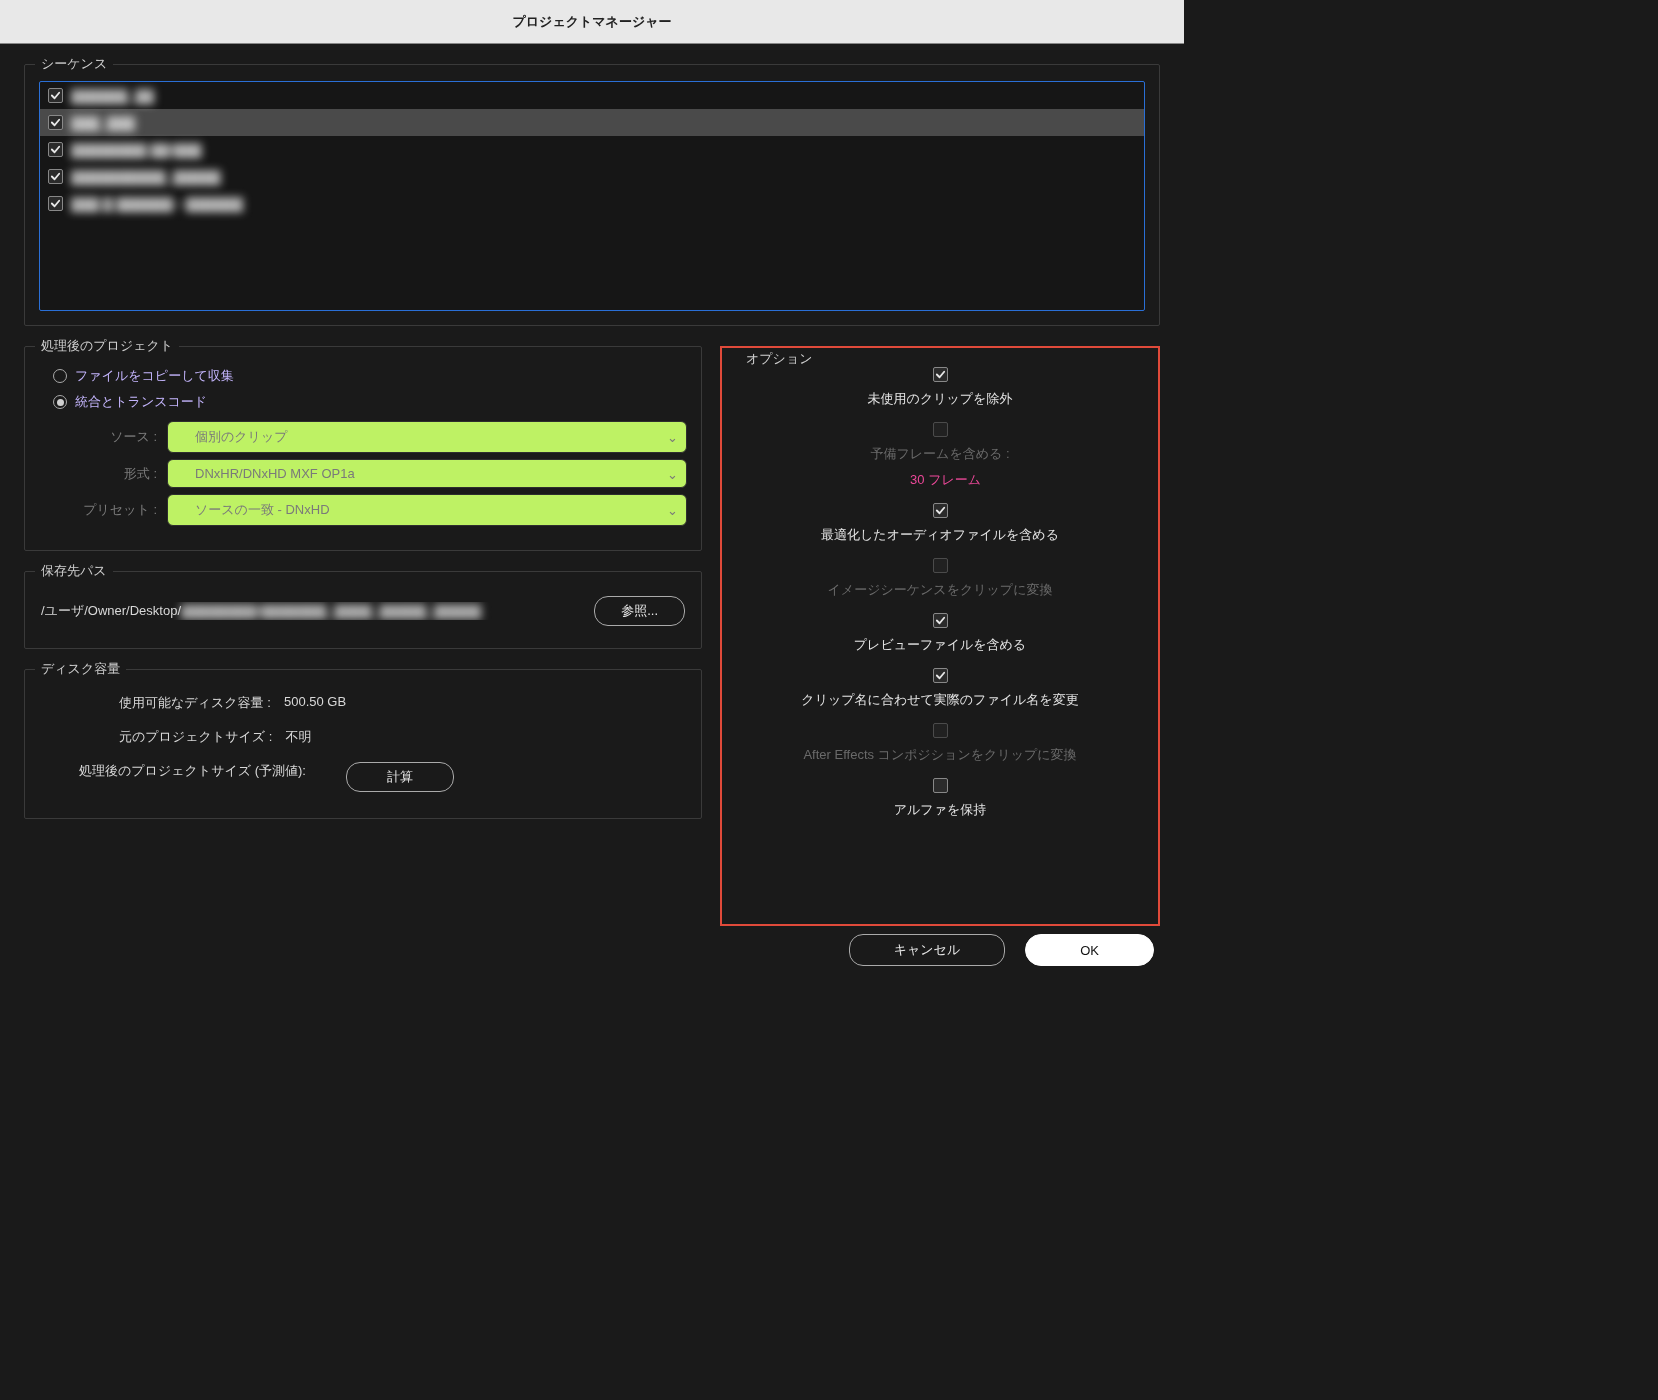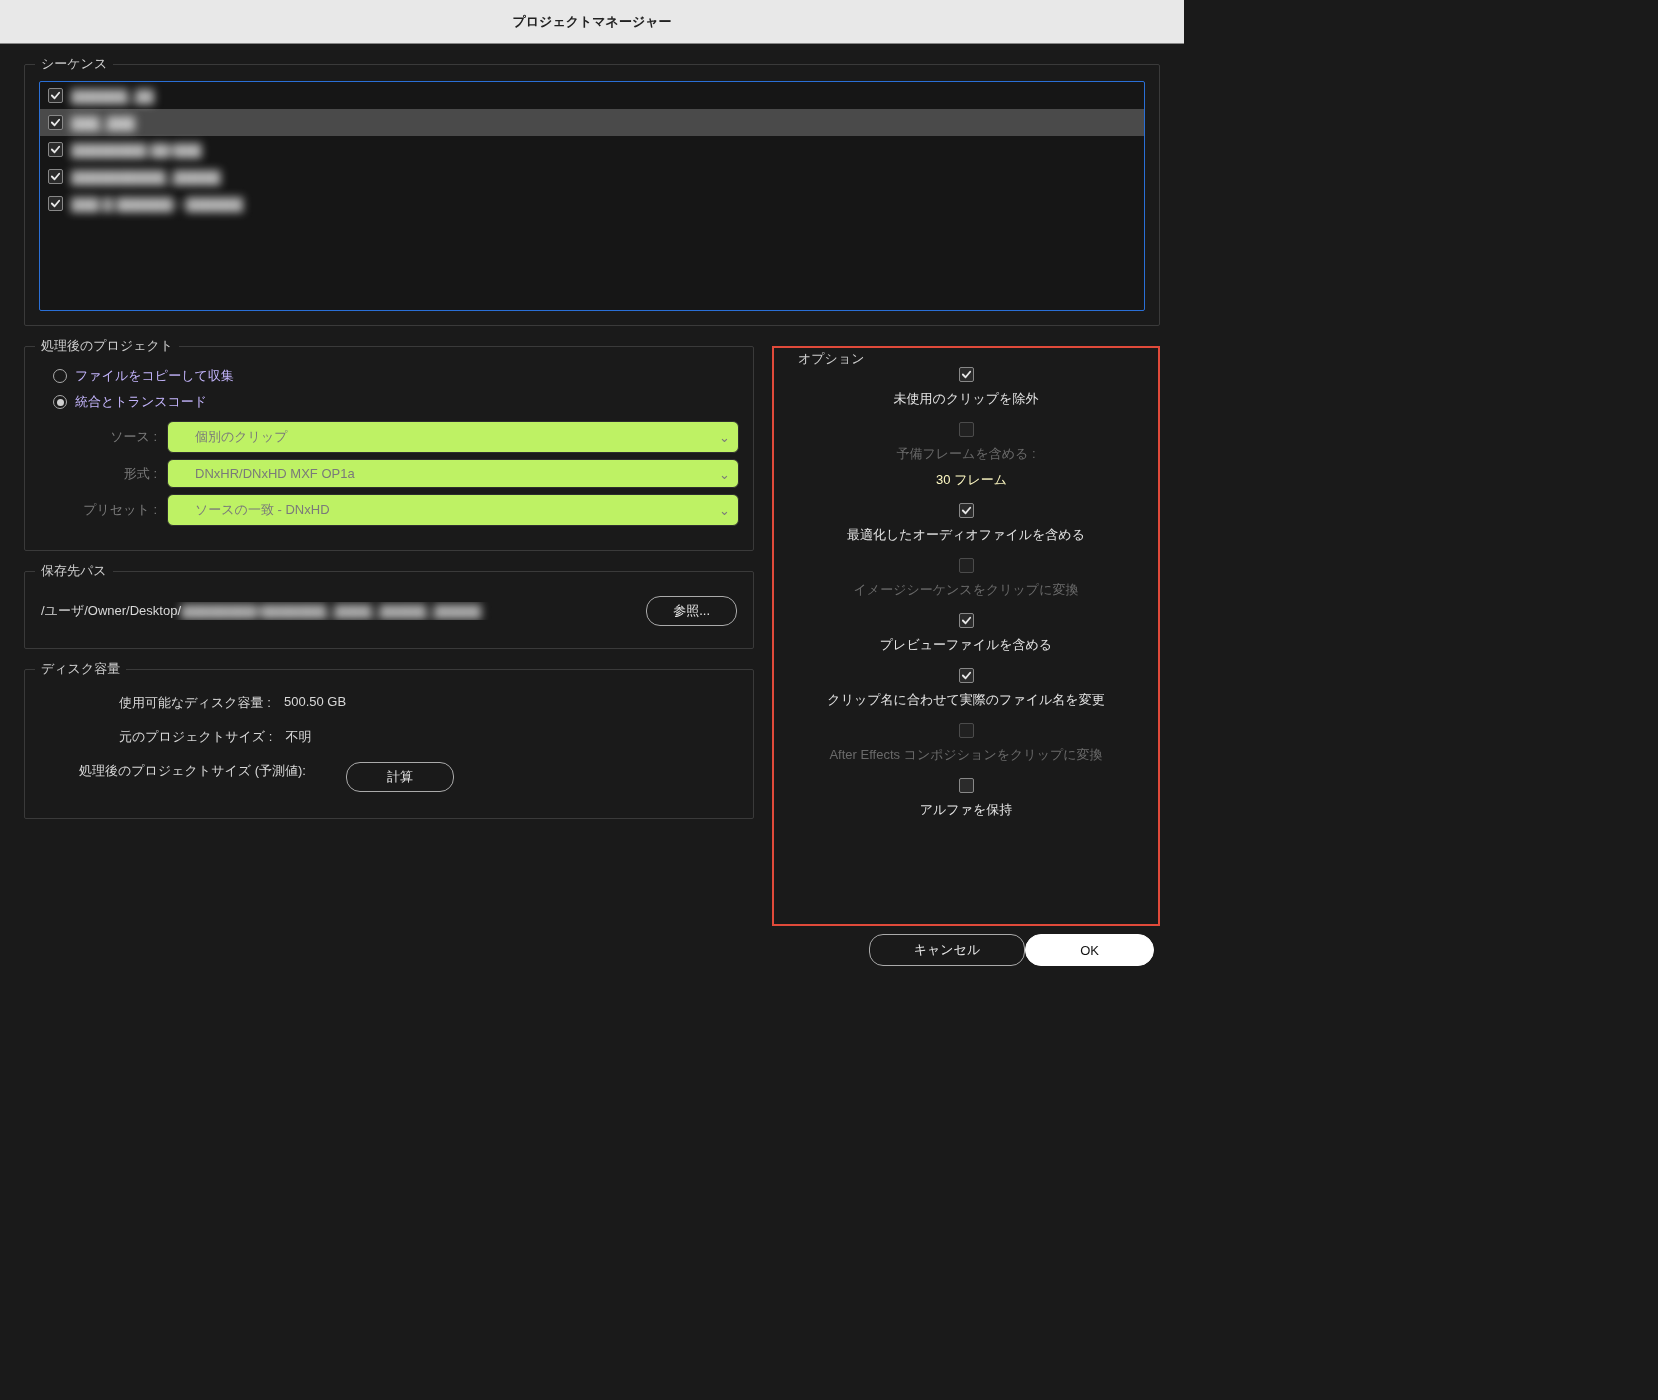--- a/index.html
+++ b/index.html
@@ -68,21 +68,21 @@
     flex-shrink: 0;
   }
   .chk.disabled { opacity: 0.45; }
   .chk svg { width: 11px; height: 11px; }
   .columns {
     display: flex;
     gap: 18px;
     align-items: flex-start;
   }
   .col-left { flex: 1; }
-  .col-right { width: 388px; }
+  .col-right { width: 440px; }
   .radio-row {
     display: flex;
     align-items: center;
     gap: 8px;
     padding: 4px 4px;
     color: #c4b5fd;
   }
   .radio {
     width: 14px; height: 14px;
     border-radius: 50%;
@@ -165,38 +165,38 @@
   .opt-row.disabled { color: #6a6a6a; }
   .highlight-box {
     border: 2px solid #e04a3a;
     padding: 12px 12px 12px 12px;
     height: 580px;
   }
   .highlight-box .fieldset-label { left: 6px; }
   .footer {
     display: flex;
     justify-content: flex-end;
-    gap: 0;
+    gap: 20px;
     padding: 8px 6px 0 0;
   }
   .btn-primary {
     background: #fff;
     color: #111;
     border: 1px solid #fff;
     border-radius: 16px;
     padding: 6px 54px;
     font-size: 13px;
     font-weight: 500;
     cursor: pointer;
   }
   .blur {
     filter: blur(4px);
     user-select: none;
   }
-  .frames-extra { color: #fef9c3; margin-left: 4px; white-space: pre; }
+  .frames-extra { color: #ec4899; margin-left: 4px; white-space: pre; }
 </style>
 </head>
 <body>
 
 <div class="titlebar">
   <span>プロジェクトマネージャー</span>
 </div>
 
 <div class="dialog-body">
 

